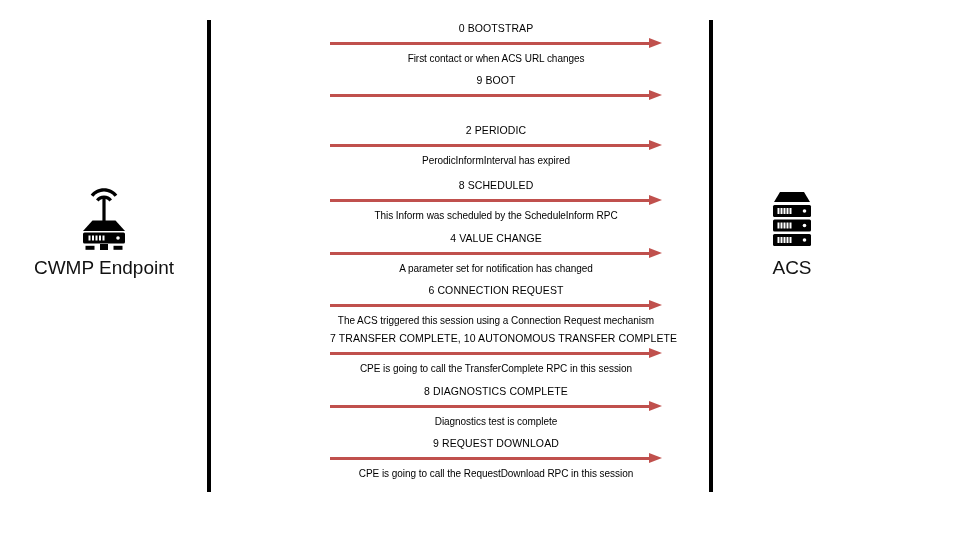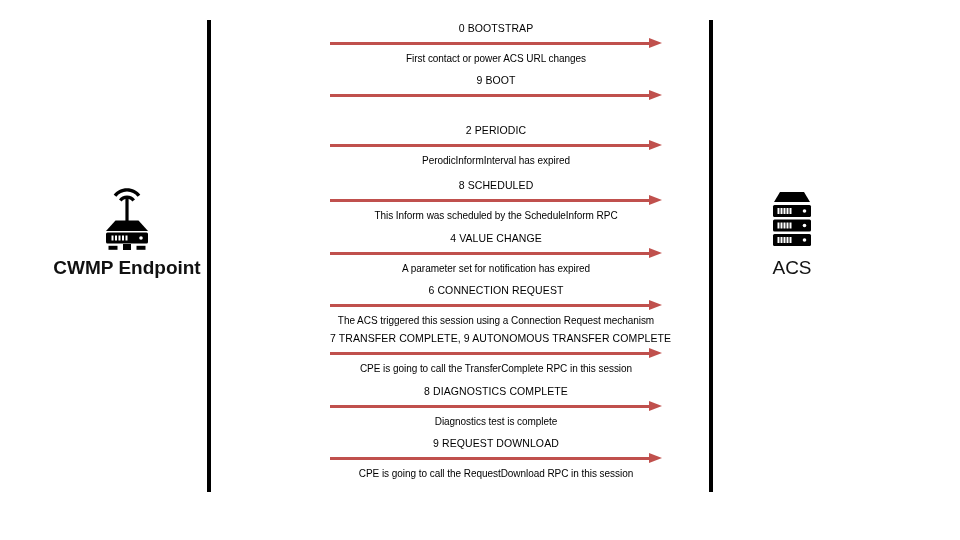--- a/index.html
+++ b/index.html
@@ -27,21 +27,21 @@
     display: block;
     margin: 0 auto;
   }
   .actor-label {
     display: block;
     font-size: 19px;
     line-height: 24px;
     color: #111111;
     white-space: nowrap;
   }
-  #actor-cpe { left: 27px; top: 186px; font-weight: bold; }
+  #actor-cpe { left: 4px; top: 186px; }
   #actor-acs { left: 692px; top: 186px; }
 
   
   .lifeline {
     position: absolute;
     width: 4px;
     background: #000000;
     top: 20px;
     height: 472px;
   }
@@ -171,21 +171,21 @@
   </span>
   <span class="actor-label">ACS</span>
 </div>
 
 <div class="message" style="top:22px">
   <div class="msg-label">0 BOOTSTRAP</div>
   <div class="msg-arrow">
     <span class="shaft"></span>
     <span class="head"></span>
   </div>
-  <div class="msg-desc">First contact or power ACS URL changes</div>
+  <div class="msg-desc">First contact or when ACS URL changes</div>
 </div>
 
 <div class="message" style="top:74px">
   <div class="msg-label">9 BOOT</div>
   <div class="msg-arrow">
     <span class="shaft"></span>
     <span class="head"></span>
   </div>
 </div>
 
@@ -206,34 +206,34 @@
   </div>
   <div class="msg-desc">This Inform was scheduled by the ScheduleInform RPC</div>
 </div>
 
 <div class="message" style="top:232px">
   <div class="msg-label">4 VALUE CHANGE</div>
   <div class="msg-arrow">
     <span class="shaft"></span>
     <span class="head"></span>
   </div>
-  <div class="msg-desc">A parameter set for notification has expired</div>
+  <div class="msg-desc">A parameter set for notification has changed</div>
 </div>
 
 <div class="message" style="top:284px">
   <div class="msg-label">6 CONNECTION REQUEST</div>
   <div class="msg-arrow">
     <span class="shaft"></span>
     <span class="head"></span>
   </div>
   <div class="msg-desc">The ACS triggered this session using a Connection Request mechanism</div>
 </div>
 
 <div class="message" style="top:332px">
-  <div class="msg-label">7 TRANSFER COMPLETE, 9 AUTONOMOUS TRANSFER COMPLETE</div>
+  <div class="msg-label">7 TRANSFER COMPLETE, 10 AUTONOMOUS TRANSFER COMPLETE</div>
   <div class="msg-arrow">
     <span class="shaft"></span>
     <span class="head"></span>
   </div>
   <div class="msg-desc">CPE is going to call the TransferComplete RPC in this session</div>
 </div>
 
 <div class="message" style="top:385px">
   <div class="msg-label">8 DIAGNOSTICS COMPLETE</div>
   <div class="msg-arrow">

